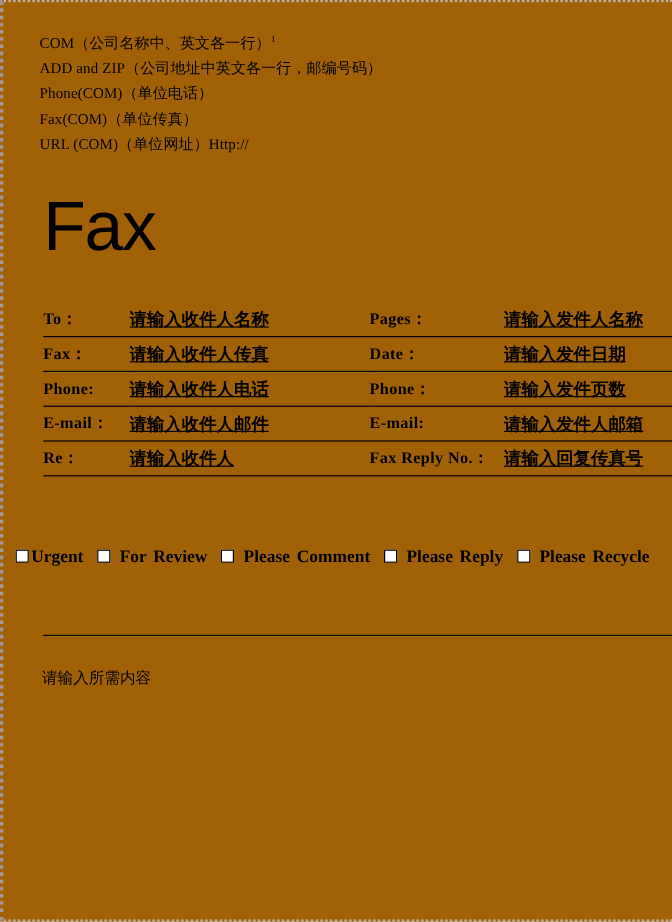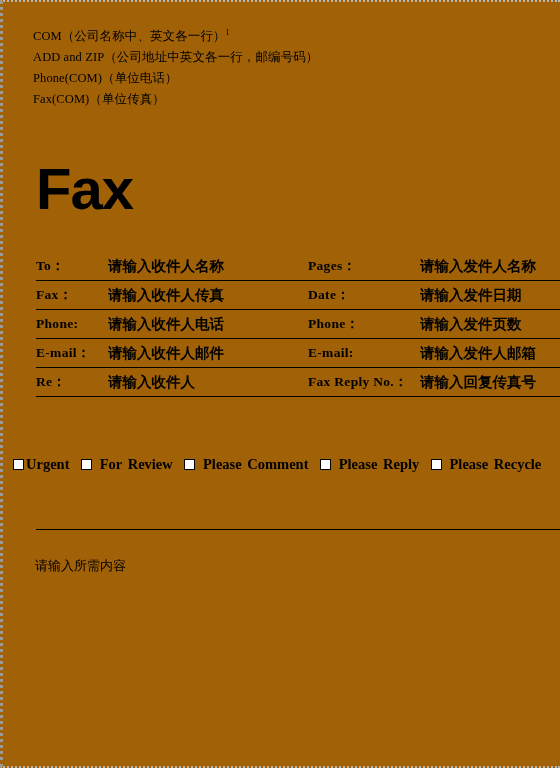--- a/index.html
+++ b/index.html
@@ -51,21 +51,21 @@
     vertical-align: super;
     line-height: 0;
   }
 
   
   #fax-title {
     position: absolute;
     left: 33px;
     top: 158px;
     font-family: "Liberation Sans", "DejaVu Sans", sans-serif;
-    font-weight: bold;
+    font-weight: normal;
     font-size: 58px;
     line-height: 58px;
     letter-spacing: -1px;
   }
 
   
   #info-table {
     position: absolute;
     left: 33px;
     top: 250px;
@@ -93,20 +93,21 @@
     font-weight: bold;
     font-size: 13.5px;
     letter-spacing: 0.3px;
     padding-left: 12px;
   }
   .val {
     font-family: "DejaVu Sans", "Liberation Sans", sans-serif;
     font-weight: bold;
     font-size: 14.5px;
     padding-left: 2px;
+    text-decoration: underline;
   }
   .c-lbl-left  { width: 72px; }
   .c-val-left  { width: 200px; }
   .c-lbl-right { width: 112px; }
   .c-val-right { width: 143px; }
 
   
   #checkbox-row {
     position: absolute;
     left: 10px;
@@ -163,20 +164,21 @@
 </head>
 <body>
 
 <div id="page">
 
   <div id="letterhead">
     <div class="lh-line"><span>COM（公司名称中、英文各一行）</span><sup>1</sup></div>
     <div class="lh-line">ADD and ZIP（公司地址中英文各一行，邮编号码）</div>
     <div class="lh-line">Phone(COM)（单位电话）</div>
     <div class="lh-line">Fax(COM)（单位传真）</div>
+    <div class="lh-line">URL (COM)（单位网址）Http://</div>
   </div>
 
   <div id="fax-title">Fax</div>
 
   <table id="info-table">
     <tbody>
       <tr>
         <td class="lbl c-lbl-left">To：</td>
         <td class="val c-val-left">请输入收件人名称</td>
         <td class="lbl c-lbl-right">Pages：</td>

